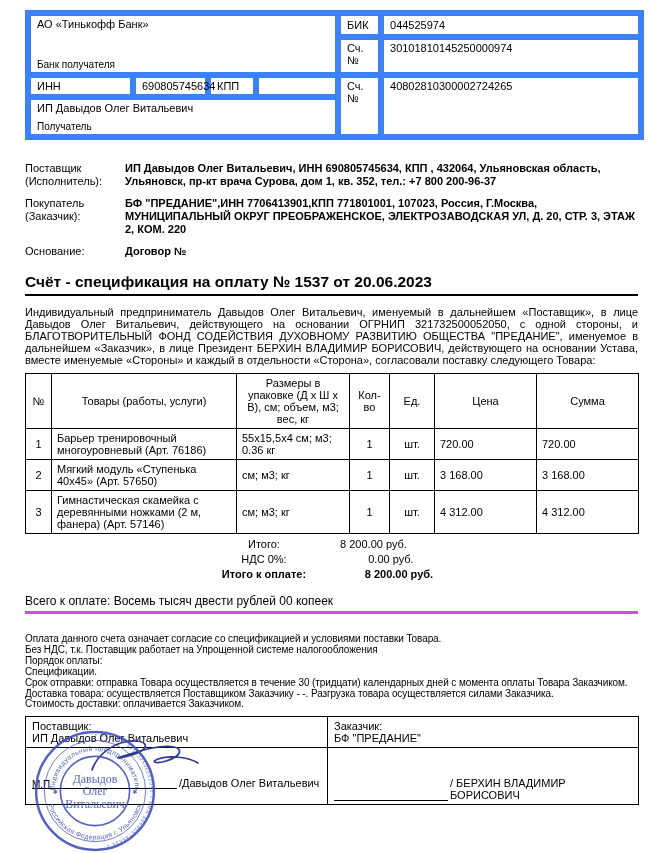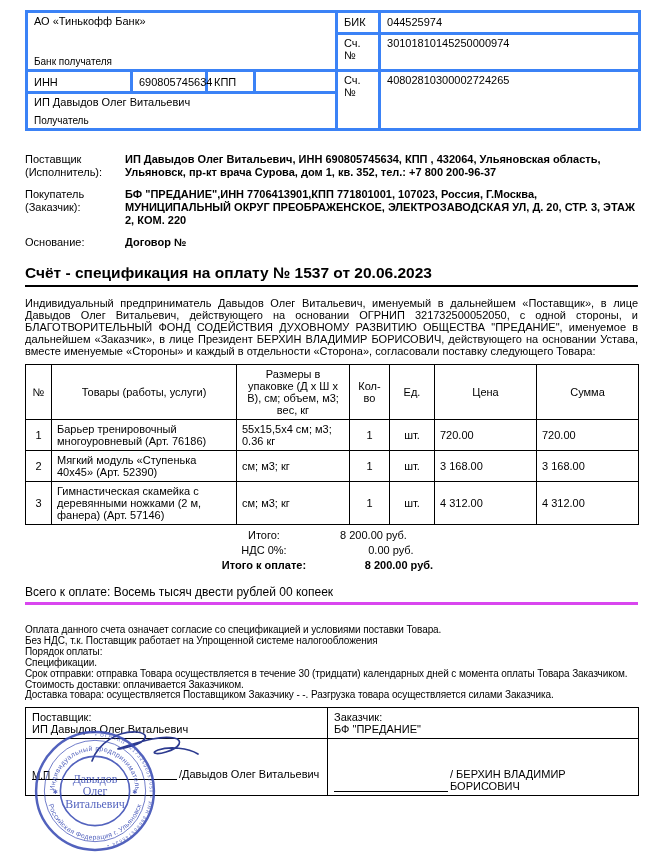--- a/index.html
+++ b/index.html
@@ -6,21 +6,21 @@
   html,body { background:#e8e8e8; }
   .page {
     width:660px; height:853px; background:#ffffff; position:relative;
     font-family:"Liberation Sans", sans-serif; color:#000; overflow:hidden;
     margin:0 auto;
   }
   .content { position:absolute; left:25px; top:10px; width:613px; }
 
   
   table.bank { width:613px; border-collapse:collapse; table-layout:fixed; font-size:11px; }
-  table.bank td { border:3px solid #3b82f6; padding:2px 6px; vertical-align:top; }
+  table.bank td { border:6px solid #3b82f6; padding:2px 6px; vertical-align:top; }
   .bank .cell-flex { display:flex; flex-direction:column; justify-content:space-between; height:52px; }
   .small-label { font-size:10px; }
   .bank .v-mid { vertical-align:middle; }
   .bank .recip-flex { display:flex; flex-direction:column; justify-content:space-between; height:30px; }
 
   
   .parties { margin-top:22px; font-size:11px; line-height:13px; }
   .party-row { display:flex; margin-bottom:9px; }
   .party-label { width:100px; flex:0 0 100px; }
   .party-value { font-weight:bold; width:513px; }
@@ -151,21 +151,21 @@
         <td class="c">1</td>
         <td>Барьер тренировочный многоуровневый (Арт. 76186)</td>
         <td>55х15,5х4 см; м3; 0.36 кг</td>
         <td class="c">1</td>
         <td class="c">шт.</td>
         <td>720.00</td>
         <td>720.00</td>
       </tr>
       <tr>
         <td class="c">2</td>
-        <td>Мягкий модуль «Ступенька 40х45» (Арт. 52390)</td>
+        <td>Мягкий модуль «Ступенька 40х45» (Арт. 57650)</td>
         <td>см; м3;  кг</td>
         <td class="c">1</td>
         <td class="c">шт.</td>
         <td>3 168.00</td>
         <td>3 168.00</td>
       </tr>
       <tr>
         <td class="c">3</td>
         <td>Гимнастическая скамейка с деревянными ножками (2 м, фанера) (Арт. 57146)</td>
         <td>см; м3;  кг</td>
@@ -193,22 +193,22 @@
     </div>
 
     <div class="amount-words">Всего к оплате: Восемь тысяч двести рублей 00 копеек</div>
 
     <div class="terms">
       <div>Оплата данного счета означает согласие со спецификацией и условиями поставки Товара.</div>
       <div>Без НДС, т.к. Поставщик работает на Упрощенной системе налогообложения</div>
       <div>Порядок оплаты:</div>
       <div>Спецификации.</div>
       <div>Срок отправки: отправка Товара осуществляется в течение 30 (тридцати) календарных дней с момента оплаты Товара Заказчиком.</div>
+      <div>Доставка товара: осуществляется Поставщиком Заказчику - -. Разгрузка товара осуществляется силами Заказчика.</div>
       <div>Стоимость доставки: оплачивается Заказчиком.</div>
-      <div>Доставка товара: осуществляется Поставщиком Заказчику - -. Разгрузка товара осуществляется силами Заказчика.</div>
     </div>
 
     <table class="sig">
       <colgroup>
           <col style="width:302px">
           <col style="width:311px">
         </colgroup>
       <tbody>
           <tr>
         <td style="height:28px">

